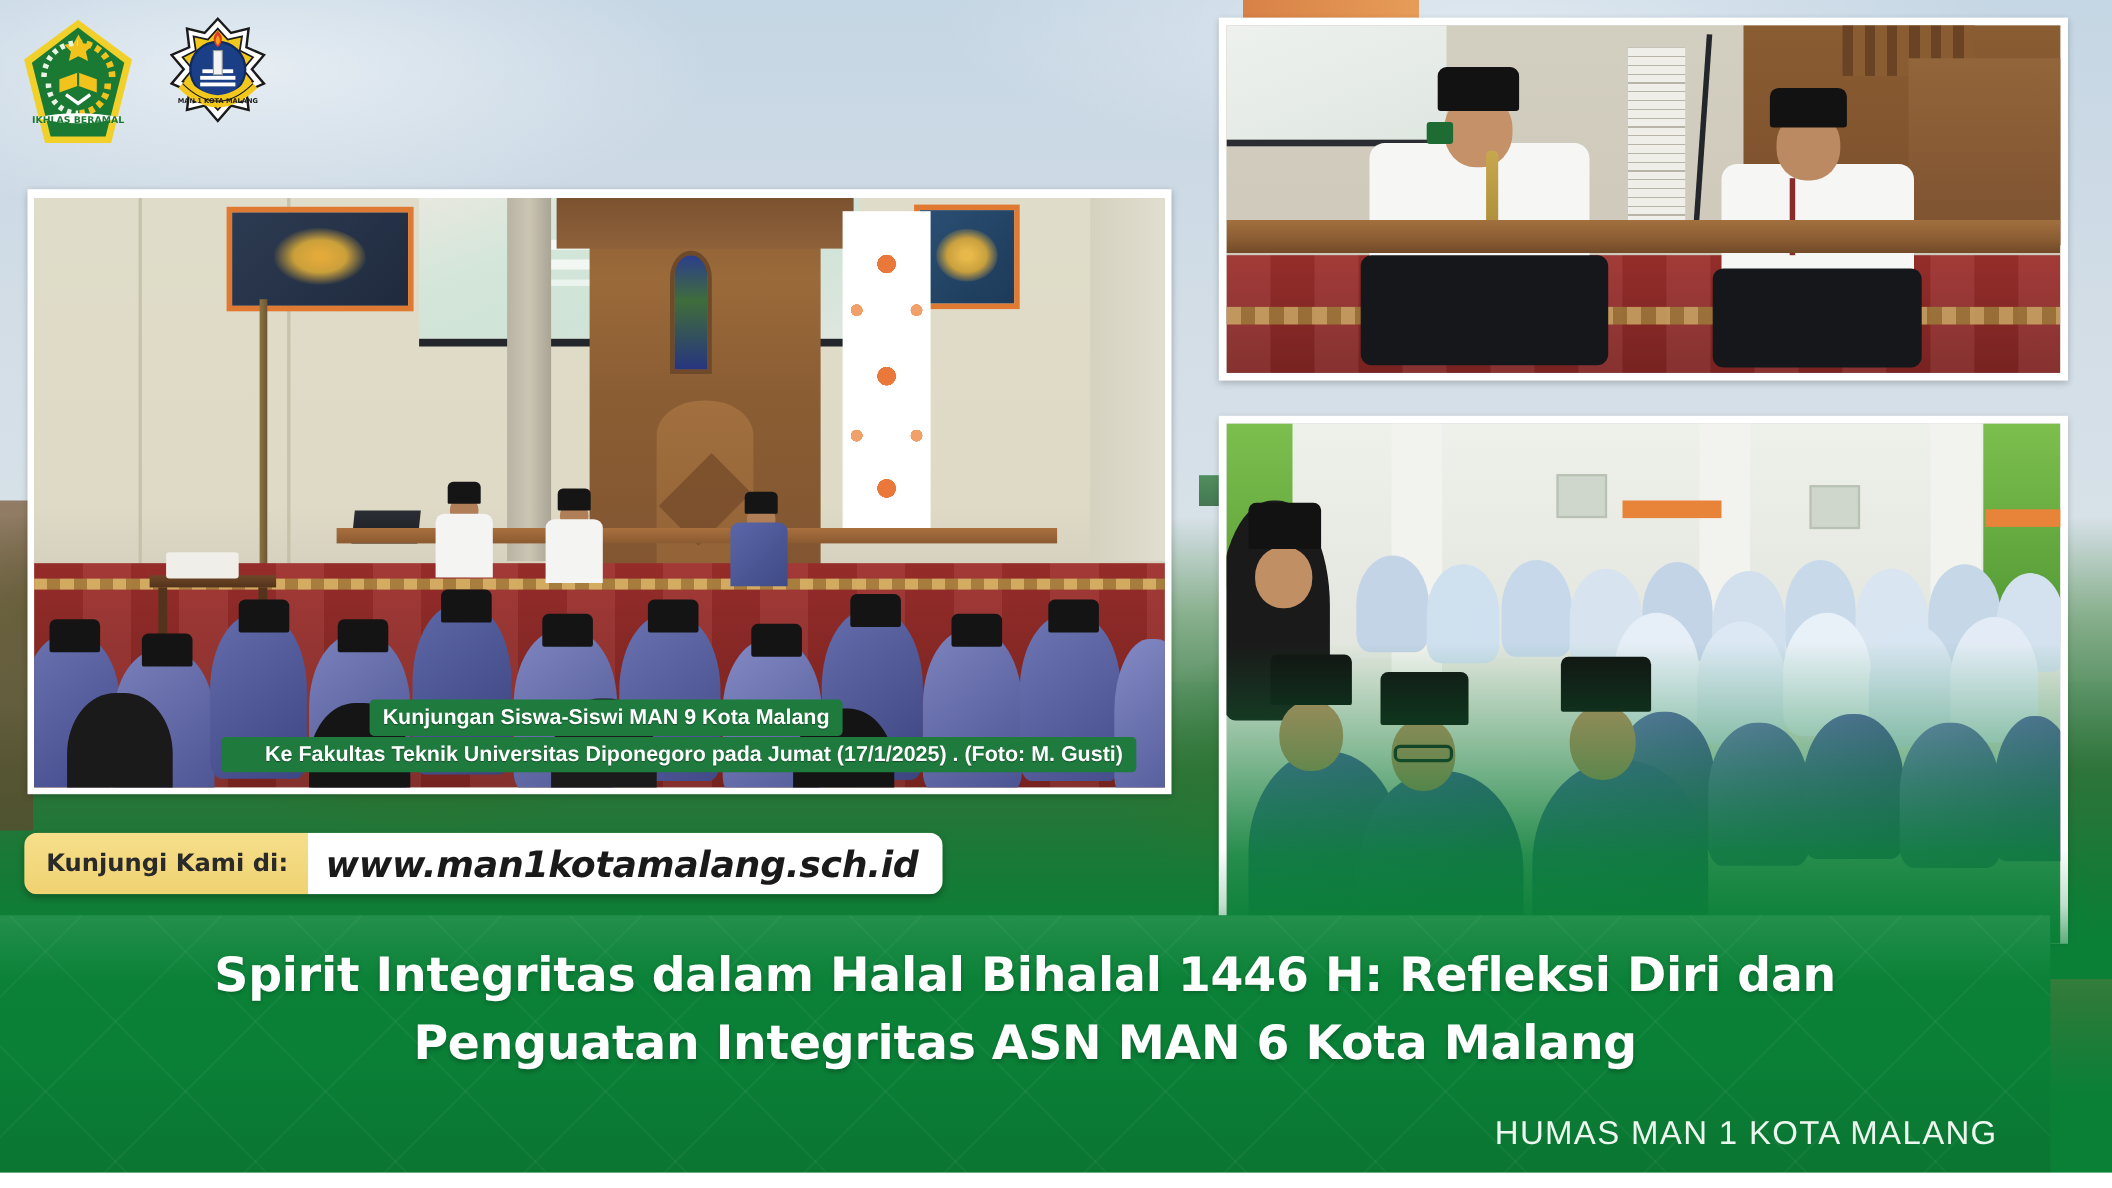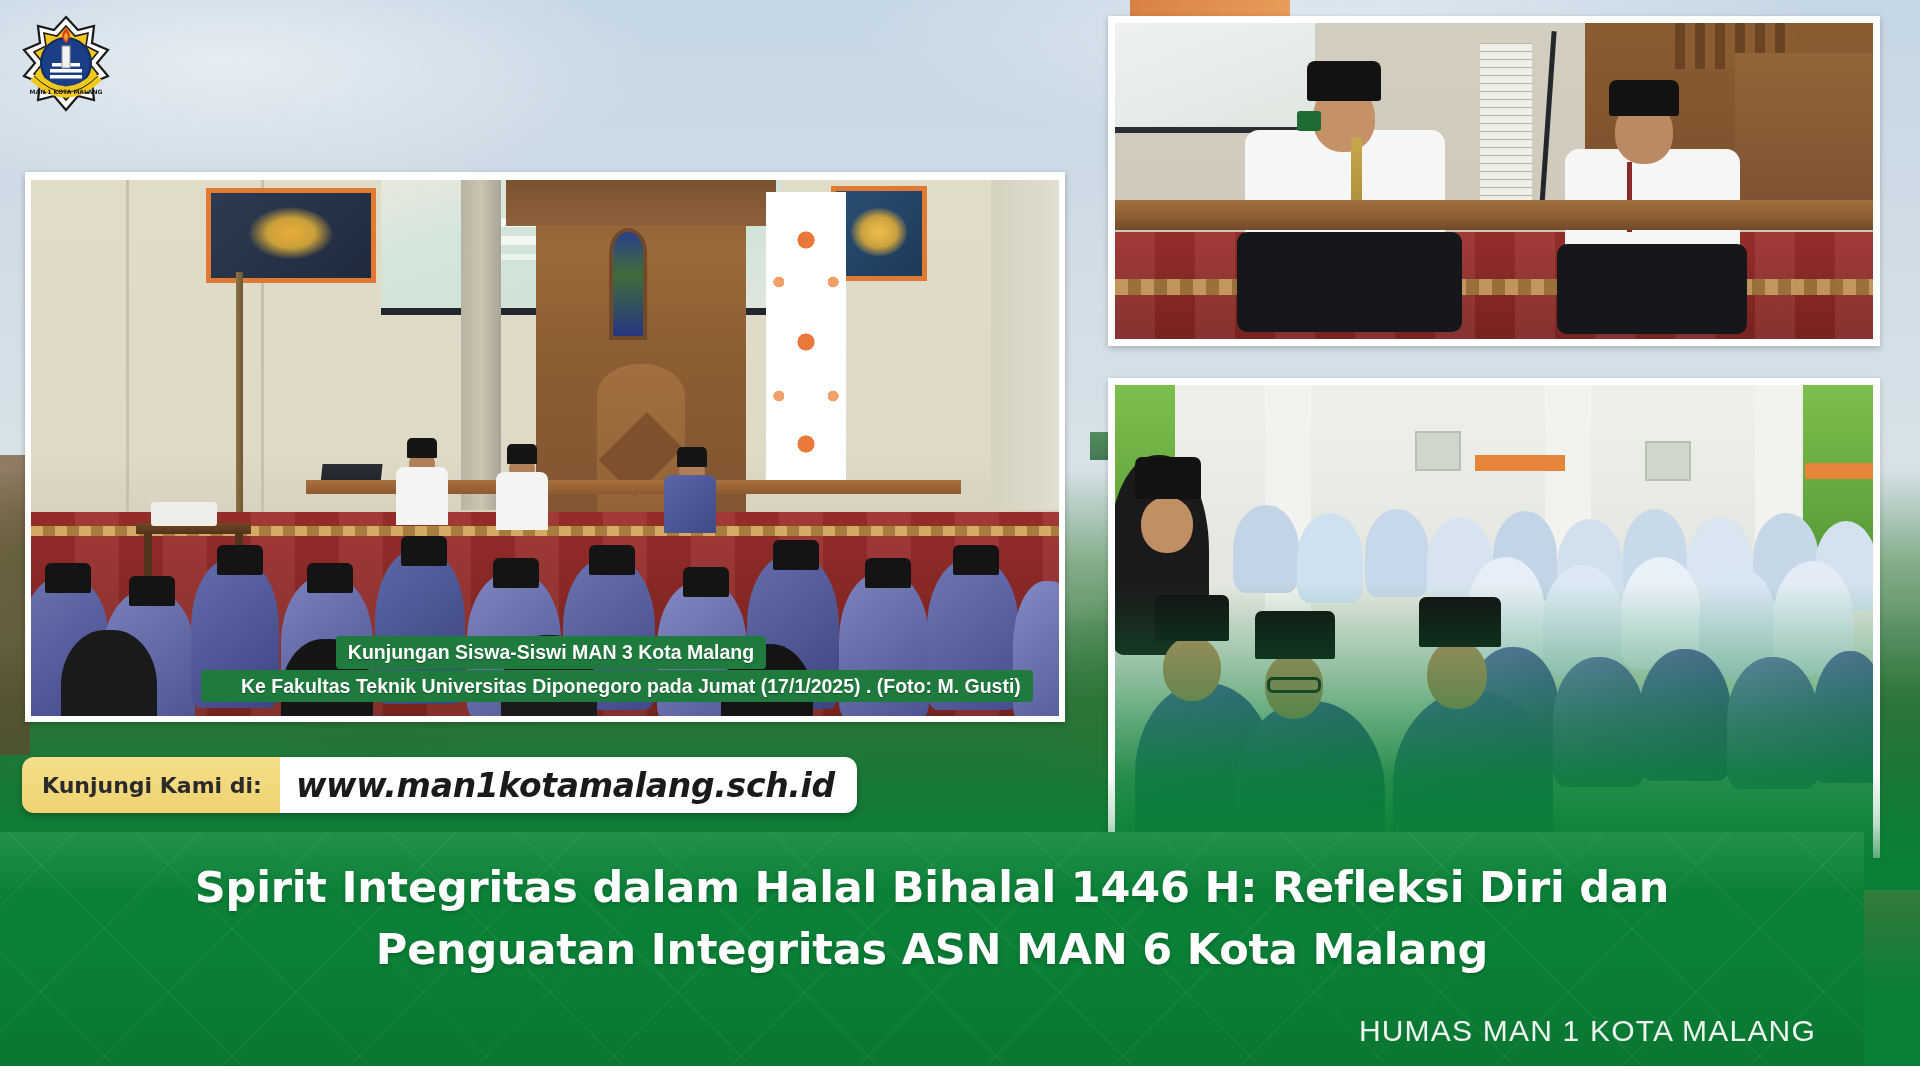--- a/index.html
+++ b/index.html
@@ -331,20 +331,36 @@
 <div id="poster">
 
   <div class="bg-sky"></div>
   <div class="bg-orange-strip"></div>
   <div class="bg-green-roof"></div>
   <div class="bg-foliage"></div>
   <div class="bg-wall-left"></div>
 
   <div class="logos">
 
+    <div class="logo-kemenag">
+      <svg viewBox="0 0 106 120" width="106" height="120">
+        <polygon points="53,4 102,40 83,116 23,116 4,40" fill="#f2d02a"></polygon>
+        <polygon points="53,11 95,43 78,110 28,110 11,43" fill="#1a7a33"></polygon>
+        <polygon points="53,22 60,35 74,37 64,47 67,61 53,54 39,61 42,47 32,37 46,35" fill="#f2c31c" transform="scale(0.62) translate(33,6)"></polygon>
+        <path d="M22 56 A31 31 0 0 1 53 25" fill="none" stroke="#e9f5e4" stroke-width="5" stroke-dasharray="4 4"></path>
+        <path d="M84 56 A31 31 0 0 0 53 25" fill="none" stroke="#f2c31c" stroke-width="6" stroke-dasharray="5 4"></path>
+        <path d="M26 62 A27 27 0 0 0 53 89" fill="none" stroke="#e9f5e4" stroke-width="5" stroke-dasharray="4 4"></path>
+        <path d="M80 62 A27 27 0 0 1 53 89" fill="none" stroke="#f2c31c" stroke-width="6" stroke-dasharray="5 4"></path>
+        <path d="M36 58 L53 52 L70 58 L70 70 L53 64 L36 70 Z" fill="#f2c31c"></path>
+        <path d="M53 52 L53 64" stroke="#1a7a33" stroke-width="2"></path>
+        <path d="M42 72 L53 80 L64 72" stroke="#ffffff" stroke-width="3" fill="none"></path>
+        <path d="M14 93 Q53 85 92 93 Q53 103 14 93 Z" fill="#ffffff"></path>
+        <text x="53" y="98" font-family="DejaVu Sans, sans-serif" font-size="8.5" font-weight="bold" fill="#1a7a33" text-anchor="middle">IKHLAS BERAMAL</text>
+      </svg>
+    </div>
 
     <div class="logo-man">
       <svg viewBox="0 0 96 110" width="96" height="110">
         <path d="M48 3 L60 16 L76 12 L74 29 L90 36 L79 49 L90 62 L74 69 L76 86 L60 82 L48 96 L36 82 L20 86 L22 69 L6 62 L17 49 L6 36 L22 29 L20 12 L36 16 Z" fill="#ffffff" stroke="#1a1a1a" stroke-width="2.2"></path>
         <path d="M48 12 L57 22 L70 19 L68 32 L80 38 L71 49 L80 60 L68 66 L70 79 L57 76 L48 86 L39 76 L26 79 L28 66 L16 60 L25 49 L16 38 L28 32 L26 19 L39 22 Z" fill="#f2c81c" stroke="#1a1a1a" stroke-width="1.6"></path>
         <circle cx="48" cy="49" r="25" fill="#1b3f86" stroke="#0f2a5e" stroke-width="2"></circle>
         <rect x="32" y="55" width="32" height="3.5" fill="#ffffff"></rect>
         <rect x="32" y="61" width="32" height="3.5" fill="#ffffff"></rect>
         <rect x="34" y="49" width="28" height="3.5" fill="#ffffff"></rect>
         <rect x="44" y="32" width="8" height="22" fill="#f2f2f2" stroke="#9a9a9a" stroke-width="1"></rect>
@@ -426,21 +442,21 @@
         <div class="c-cap" style="left:922px; top:24%; width:46px; height:30px;"></div>
         <div class="c-person" style="left:982px; top:40%; width:70px; height:142px; background:linear-gradient(140deg,#838ac4,#515998);"></div>
 
         <div class="c-person" style="left:30px; top:62%; width:96px; height:120px; background:#1a1a1a;"></div>
         <div class="c-person" style="left:250px; top:66%; width:92px; height:120px; background:#151515;"></div>
         <div class="c-person" style="left:470px; top:64%; width:96px; height:122px; background:#1b1b1b;"></div>
         <div class="c-person" style="left:690px; top:68%; width:92px; height:118px; background:#141414;"></div>
       </div>
 
       <div class="caption">
-        <div class="caption-line">Kunjungan Siswa-Siswi MAN 3 Kota Malang</div><br>
+        <div class="caption-line">Kunjungan Siswa-Siswi MAN 9 Kota Malang</div><br>
         <div class="caption-line l2">Ke Fakultas Teknik Universitas Diponegoro pada Jumat (17/1/2025) . (Foto: M. Gusti)</div>
       </div>
     </div>
   </div>
 
   <div class="photo-tr">
     <div class="photo-tr-inner">
       <div class="tr-wall"></div>
       <div class="tr-screen"></div>
       <div class="tr-wood"></div>

